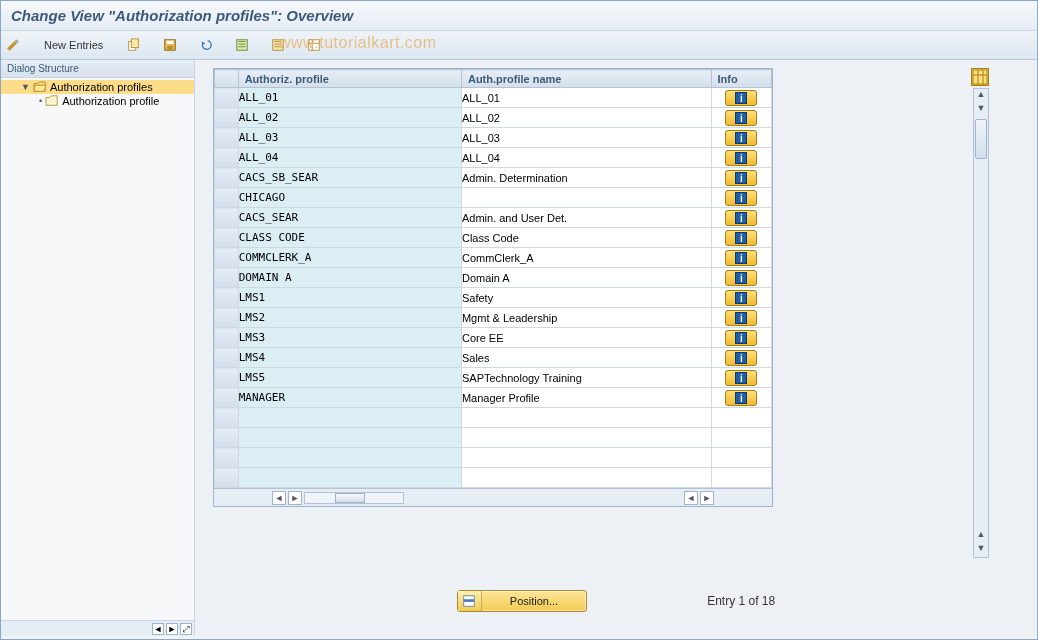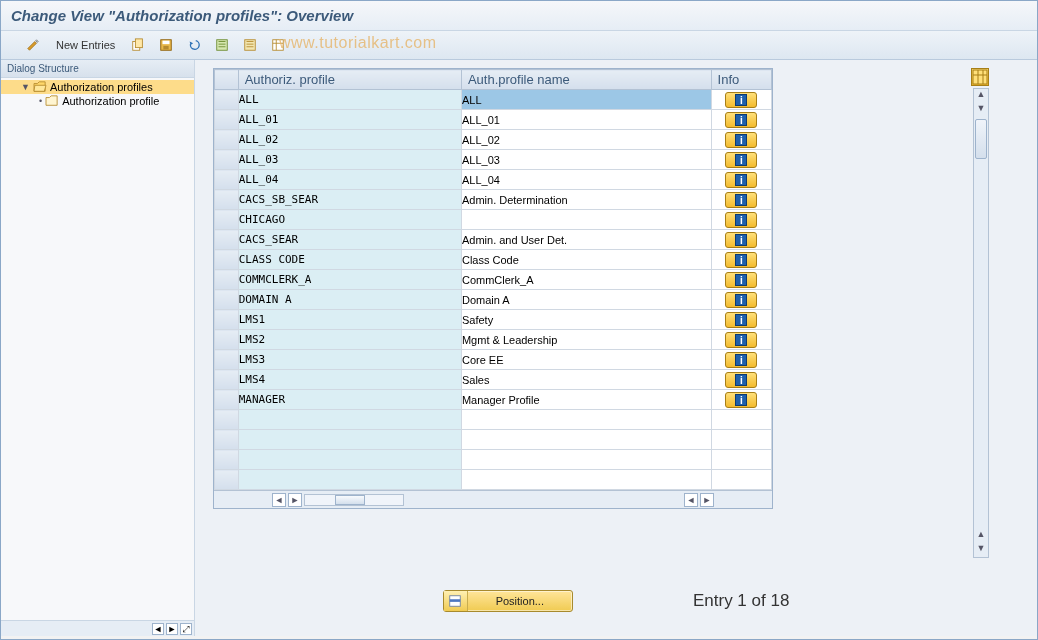--- a/index.html
+++ b/index.html
@@ -18,25 +18,25 @@
       border-bottom: 1px solid #c9d6e4;
     }
     .title-text {
       font-weight: bold;
       font-style: italic;
       font-size: 15px;
       color: #3c5a7a;
     }
     .toolbar {
       background: linear-gradient(#eef3f8, #dde7f1);
-      padding: 4px 20px;
+      padding: 4px 0;
       border-bottom: 1px solid #b9cadd;
       display: flex;
       align-items: center;
-      gap: 4px;
+      gap: 12px;
       position: relative;
     }
     .tb-btn {
       display: inline-flex;
       align-items: center;
       justify-content: center;
       min-width: 20px;
       height: 20px;
       padding: 0 4px;
       border: 1px solid transparent;
@@ -111,23 +111,23 @@
       width: 560px;
       border: 1px solid #9eb3cc;
       background: #fff;
     }
     .tbl { border-collapse: collapse; width: 100%; }
     .tbl th {
       background: linear-gradient(#e6edf5, #d4dfec);
       border: 1px solid #b3c2d4;
       padding: 2px 6px;
       text-align: left;
-      font-weight: normal;
+      font-weight: bold;
       color: #3c5a7a;
-      font-size: 13px;
+      font-size: 11px;
       height: 18px;
     }
     .tbl td {
       border: 1px solid #d0d8e2;
       padding: 0;
       height: 20px;
     }
     .row-sel {
       width: 18px;
       background: linear-gradient(#e6edf5, #d4dfec);
@@ -217,21 +217,21 @@
       cursor: pointer;
       box-shadow: inset 0 0 0 1px rgba(255,255,255,.5);
     }
     .position-btn .pos-icon {
       width: 24px; height: 100%;
       background: linear-gradient(#fff0b3,#f0cb52);
       border-right: 1px solid #c9ad4f;
       display: flex; align-items: center; justify-content: center;
     }
     .position-btn .pos-label { padding: 0 28px; font-size: 11px; color: #222; }
-    .entry-text { font-size: 17px; color: #333; }
+    .entry-text { font-size: 12px; color: #333; }
     .tri { font-size: 9px; color: #556; }
   </style>
 </head>
 <body>
 
 <div class="title-bar">
   <span class="title-text">Change View "Authorization profiles": Overview</span>
 </div>
 
 <div class="toolbar">
@@ -317,28 +317,20 @@
           <tr>
             <th class="row-sel"></th>
             <th style="width:170px">Authoriz. profile</th>
             <th style="width:190px">Auth.profile name</th>
             <th style="width:46px">Info</th>
           </tr>
         </thead>
         <tbody id="tbody">
             <tr>
               <td class="row-sel"></td>
-              <td class="cell-key">ALL</td>
-              <td class="cell-name highlight">ALL</td>
-              <td class="cell-info"><span class="info-btn">
-                  <span class="info-i">i</span>
-                </span></td>
-            </tr>
-            <tr>
-              <td class="row-sel"></td>
               <td class="cell-key">ALL_01</td>
               <td class="cell-name">ALL_01</td>
               <td class="cell-info"><span class="info-btn">
                   <span class="info-i">i</span>
                 </span></td>
             </tr>
             <tr>
               <td class="row-sel"></td>
               <td class="cell-key">ALL_02</td>
               <td class="cell-name">ALL_02</td>
@@ -431,20 +423,28 @@
               <td class="cell-key">LMS3</td>
               <td class="cell-name">Core EE</td>
               <td class="cell-info"><span class="info-btn">
                   <span class="info-i">i</span>
                 </span></td>
             </tr>
             <tr>
               <td class="row-sel"></td>
               <td class="cell-key">LMS4</td>
               <td class="cell-name">Sales</td>
+              <td class="cell-info"><span class="info-btn">
+                  <span class="info-i">i</span>
+                </span></td>
+            </tr>
+            <tr>
+              <td class="row-sel"></td>
+              <td class="cell-key">LMS5</td>
+              <td class="cell-name">SAPTechnology Training</td>
               <td class="cell-info"><span class="info-btn">
                   <span class="info-i">i</span>
                 </span></td>
             </tr>
             <tr>
               <td class="row-sel"></td>
               <td class="cell-key">MANAGER</td>
               <td class="cell-name">Manager Profile</td>
               <td class="cell-info"><span class="info-btn">
                   <span class="info-i">i</span>

